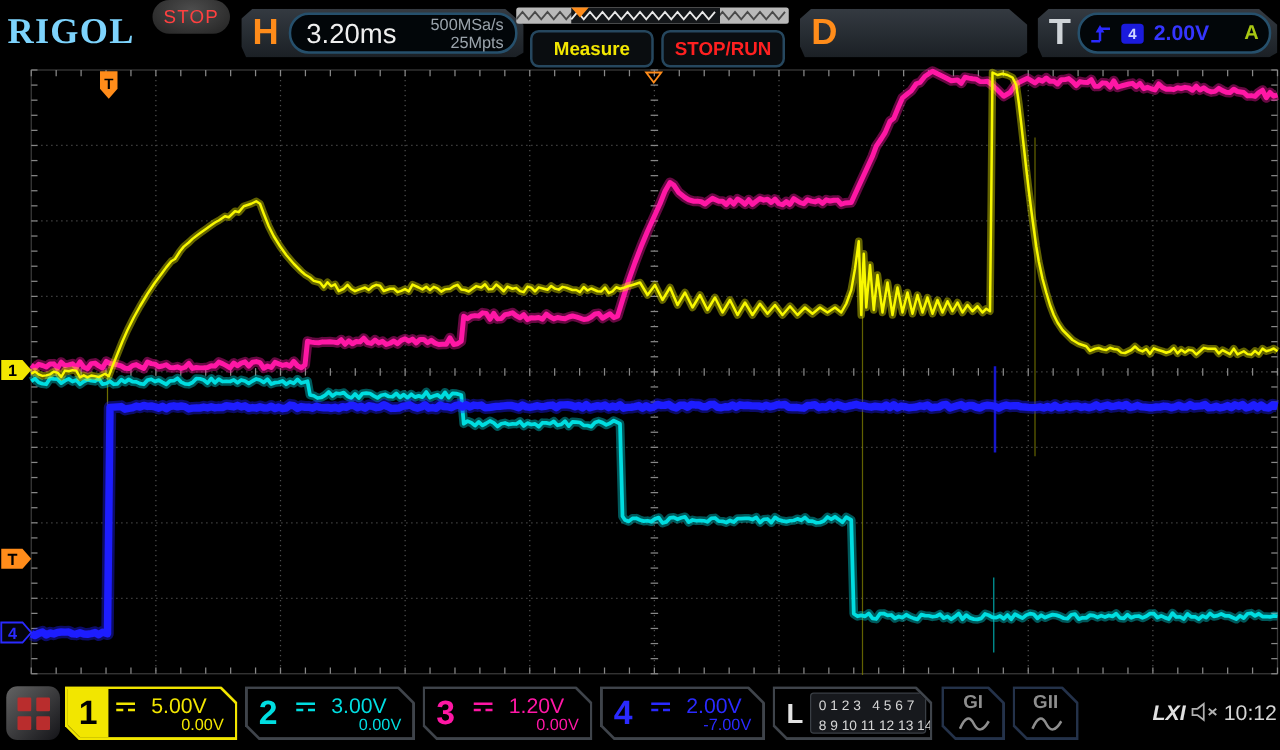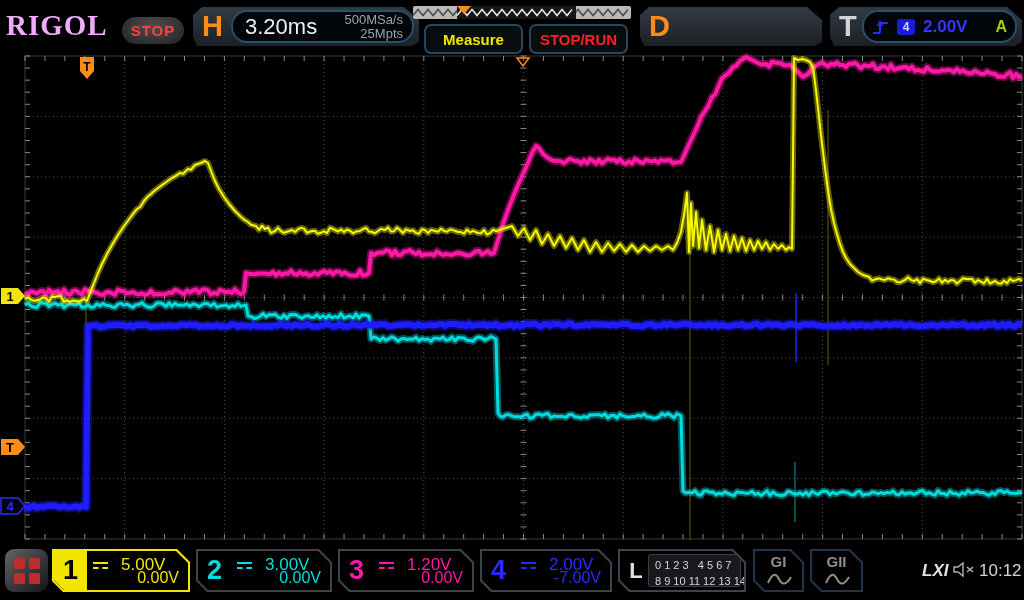--- a/index.html
+++ b/index.html
@@ -1,23 +1,23 @@
 <!DOCTYPE html>
 <html><head>
 <meta charset="utf-8">
 <style>
   html,body{margin:0;padding:0;background:#000;}
   .screen{position:relative;width:1024px;height:600px;background:#000;overflow:hidden;
     font-family:"Liberation Sans",sans-serif;-webkit-font-smoothing:antialiased;}
   
   .topbar{position:absolute;left:0;top:0;width:1024px;height:52px;background:#000;z-index:5;}
-  .logo{position:absolute;left:6px;top:9px;font-size:29px;font-weight:900;color:#f0abfc;letter-spacing:1px;font-family:"Liberation Serif",serif;}
-  .stopbadge{position:absolute;left:122px;top:17px;width:62px;height:27px;border-radius:16px;
+  .logo{position:absolute;left:6px;top:9px;font-size:29px;font-weight:900;color:#7dd3fc;letter-spacing:1px;font-family:"Liberation Serif",serif;}
+  .stopbadge{position:absolute;left:122px;top:0;width:62px;height:27px;border-radius:16px;
     background:radial-gradient(ellipse at 50% 30%,#4d4d4d,#222);display:flex;align-items:center;justify-content:center;
-    color:#ff4040;font-weight:bold;font-size:15px;letter-spacing:1px;}
+    color:#ff4040;font-weight:normal;font-size:15px;letter-spacing:1px;}
   .panel{position:absolute;top:7px;height:39px;background:linear-gradient(#343a41,#1b2025);
     clip-path:polygon(9px 0,calc(100% - 15px) 0,100% 13px,100% calc(100% - 4px),calc(100% - 7px) 100%,4px 100%,0 calc(100% - 9px),0 8px);}
   .plabel{position:absolute;left:9px;top:0px;font-size:29px;font-weight:bold;line-height:39px;}
   .orange{color:#ff8c1a;} .silver{color:#cfd4d8;}
   .pbox{position:absolute;top:3px;bottom:3px;background:#020609;border:2px solid #26506c;border-radius:16px;}
   .pval{position:absolute;left:12px;top:50%;transform:translateY(-50%);font-size:22px;color:#efefef;}
   .prates{position:absolute;right:9px;top:1px;text-align:right;font-size:13px;line-height:14px;color:#9aa3ab;}
   .recordbar{position:absolute;left:413px;top:6px;width:218px;height:13px;background:#b9b9b9;border-radius:2px;}
   .recordbar svg{position:absolute;left:0;top:0;}
   .rec-tri{position:absolute;left:44px;top:0;width:0;height:0;border-left:7px solid transparent;border-right:7px solid transparent;border-top:8px solid #ff8c1a;}
@@ -35,21 +35,21 @@
   .menutile .sq{position:absolute;width:11px;height:11px;background:#b92d2d;border-radius:1px;}
   .shellbox{position:absolute;top:4px;height:43px;background:var(--bc,#3f444b);
     clip-path:polygon(0 0,calc(100% - 13px) 0,100% 13px,100% 100%,11px 100%,0 calc(100% - 11px));}
   .shellbox .inner{position:absolute;inset:2px;background:#000;
     clip-path:polygon(0 0,calc(100% - 12px) 0,100% 12px,100% 100%,10px 100%,0 calc(100% - 10px));}
   .chnum{position:absolute;left:0;top:0;width:33px;height:100%;display:flex;align-items:center;justify-content:center;
     font-size:27px;font-weight:bold;color:var(--c);}
   .chbox.sel{--bc:#f2e600;}
   .chbox.sel .chnum{background:var(--c);color:#000;clip-path:polygon(0 0,100% 0,100% 100%,10px 100%,0 calc(100% - 10px));}
   .scaleline{position:absolute;left:39px;top:4px;display:flex;align-items:center;gap:13px;color:var(--c);font-size:17px;}
-  .offsetline{position:absolute;right:9px;bottom:3px;color:var(--c);font-size:16px;}
+  .offsetline{position:absolute;right:9px;bottom:3px;color:var(--c);font-size:13px;}
   .dcicon{display:inline-block;width:15px;}
   .dcicon .l1{height:2px;background:var(--c);}
   .dcicon .l2{margin-top:3px;height:0;border-top:2px dashed var(--c);}
   .la-l{position:absolute;left:4px;top:0;width:24px;height:100%;display:flex;align-items:center;justify-content:center;
     color:#e3e3e3;font-size:22px;font-weight:bold;}
   .la-panel{position:absolute;left:28px;top:3px;right:3px;bottom:3px;background:#17191d;border:1px solid #3a3f45;border-radius:3px;
     color:#d6d6d6;font-size:11px;line-height:16px;padding:2px 0 0 6px;white-space:pre;}
   .gbtn{--bc:#24324a;}
   .gbtn .glabel{position:absolute;top:2px;width:100%;text-align:center;color:#8e8e8e;font-weight:bold;font-size:15px;}
   .gbtn svg{position:absolute;bottom:4px;left:50%;transform:translateX(-50%);}

